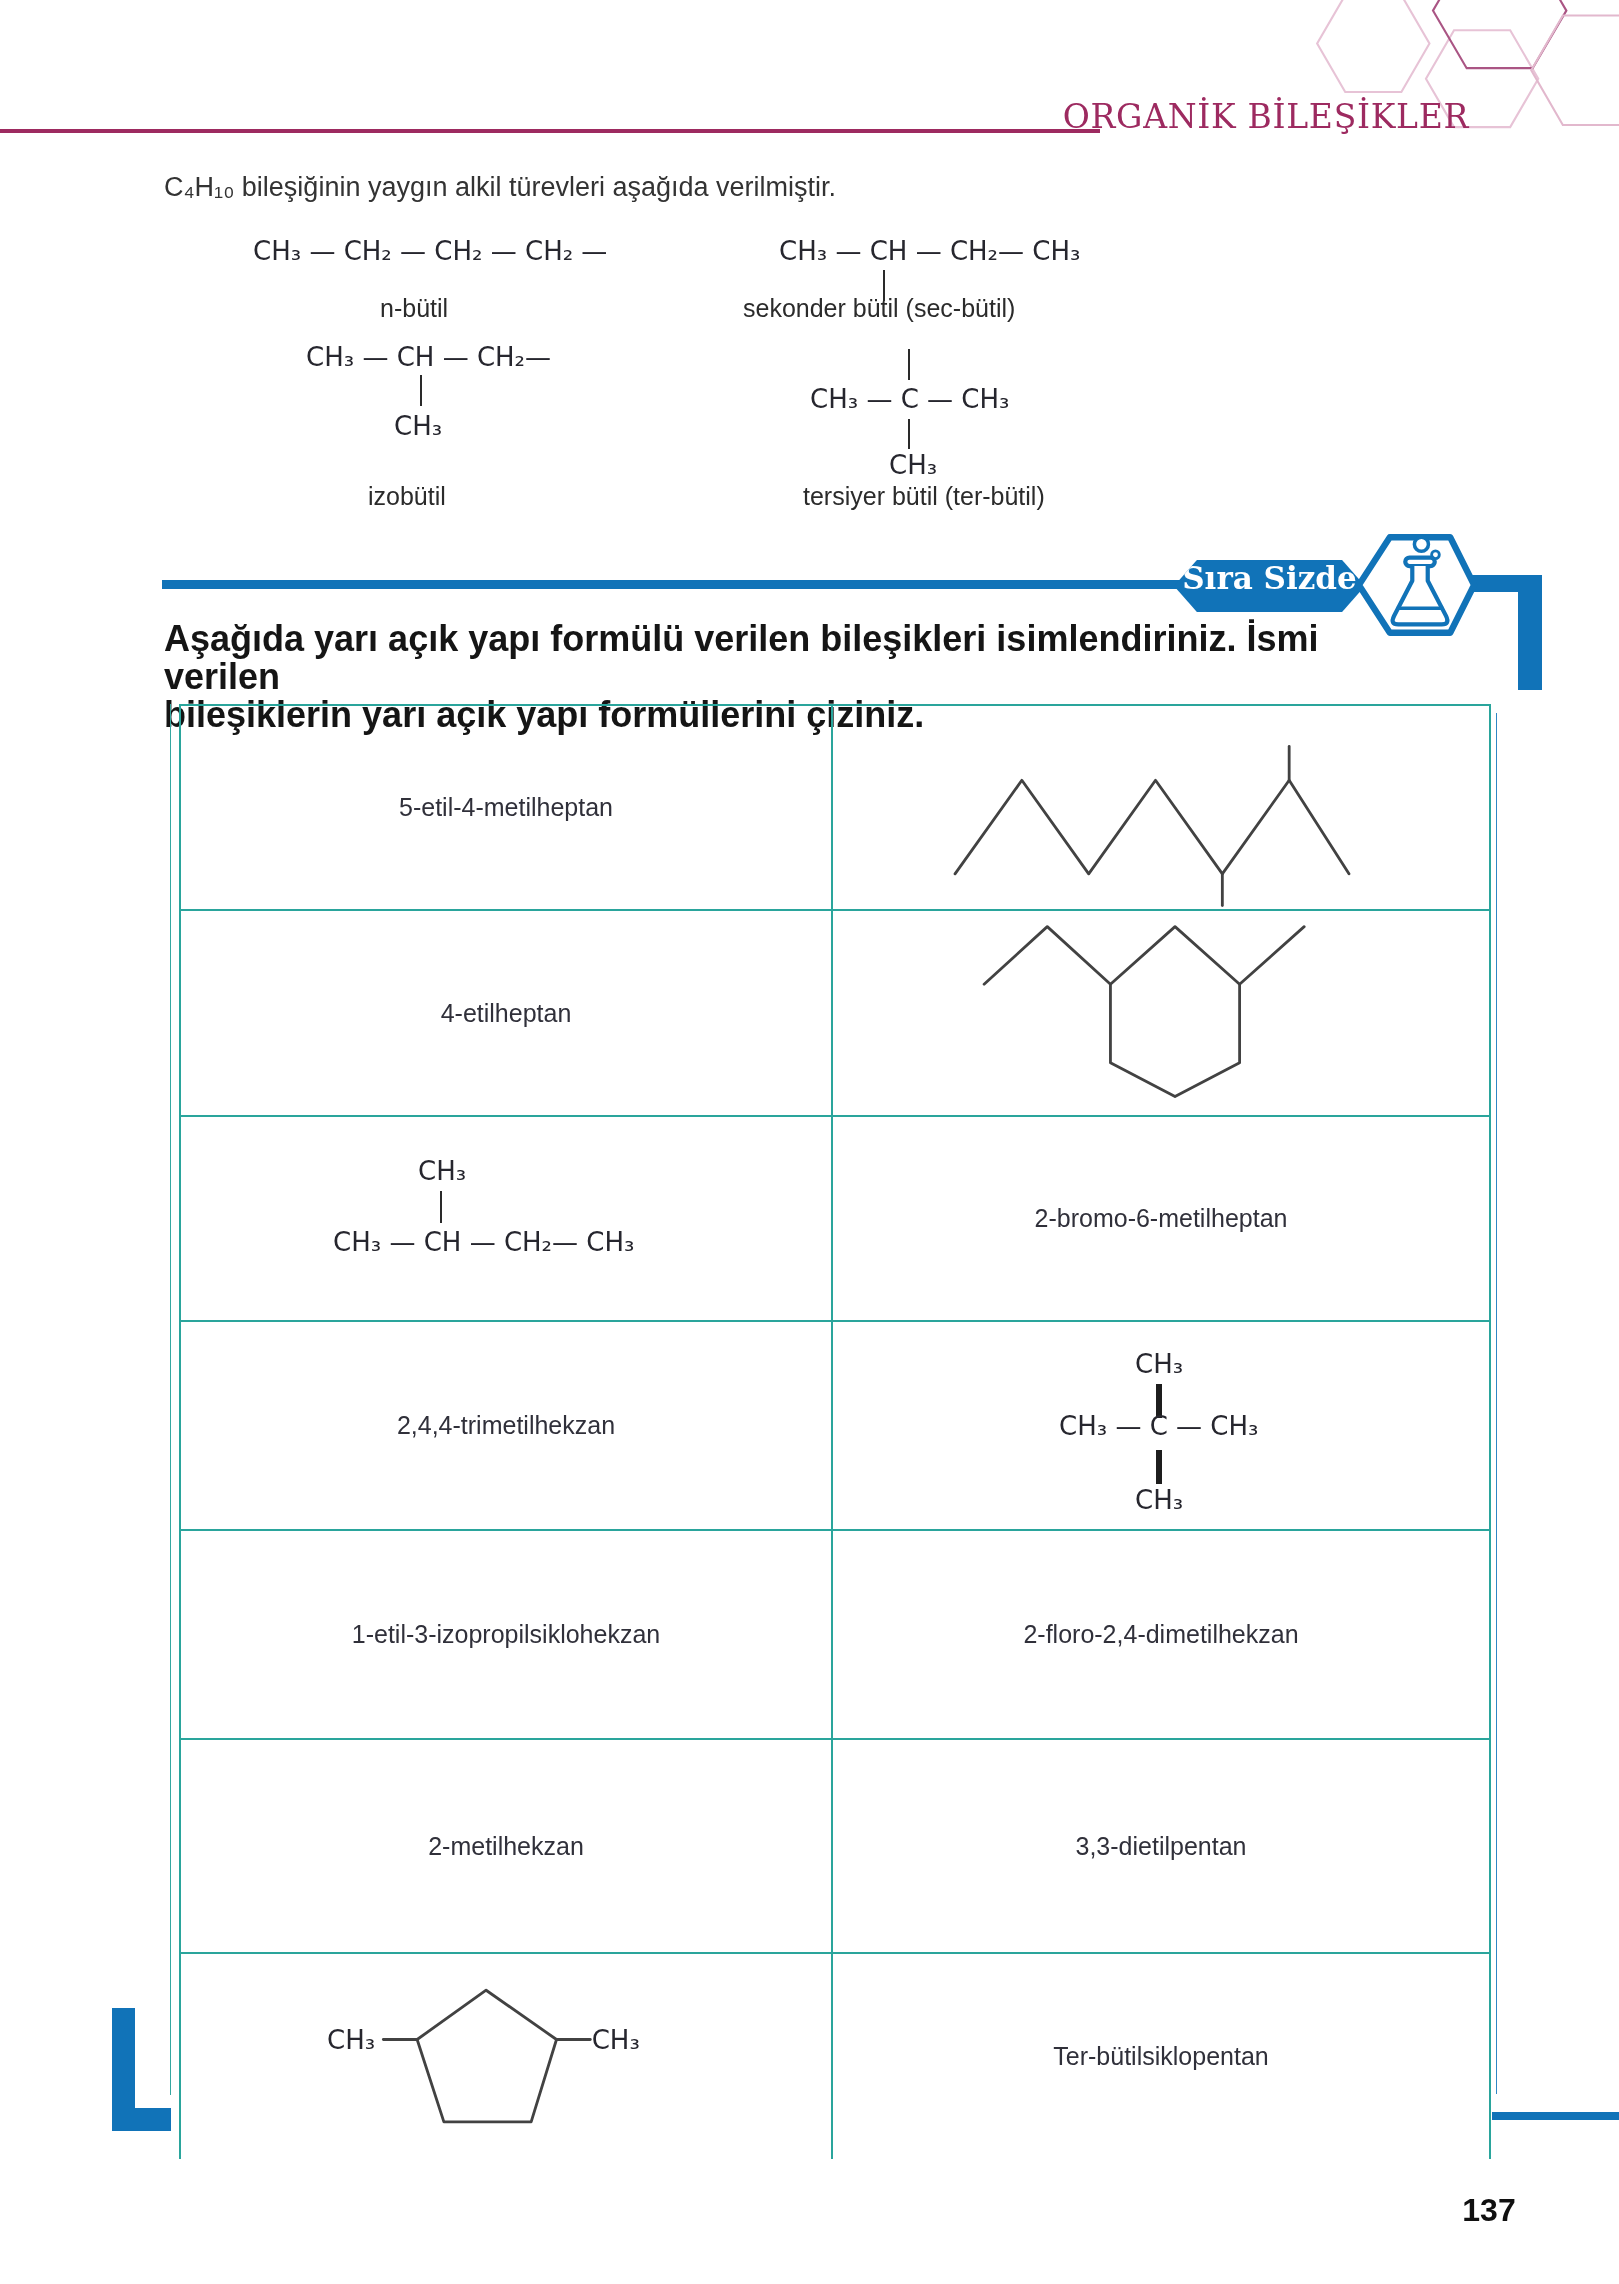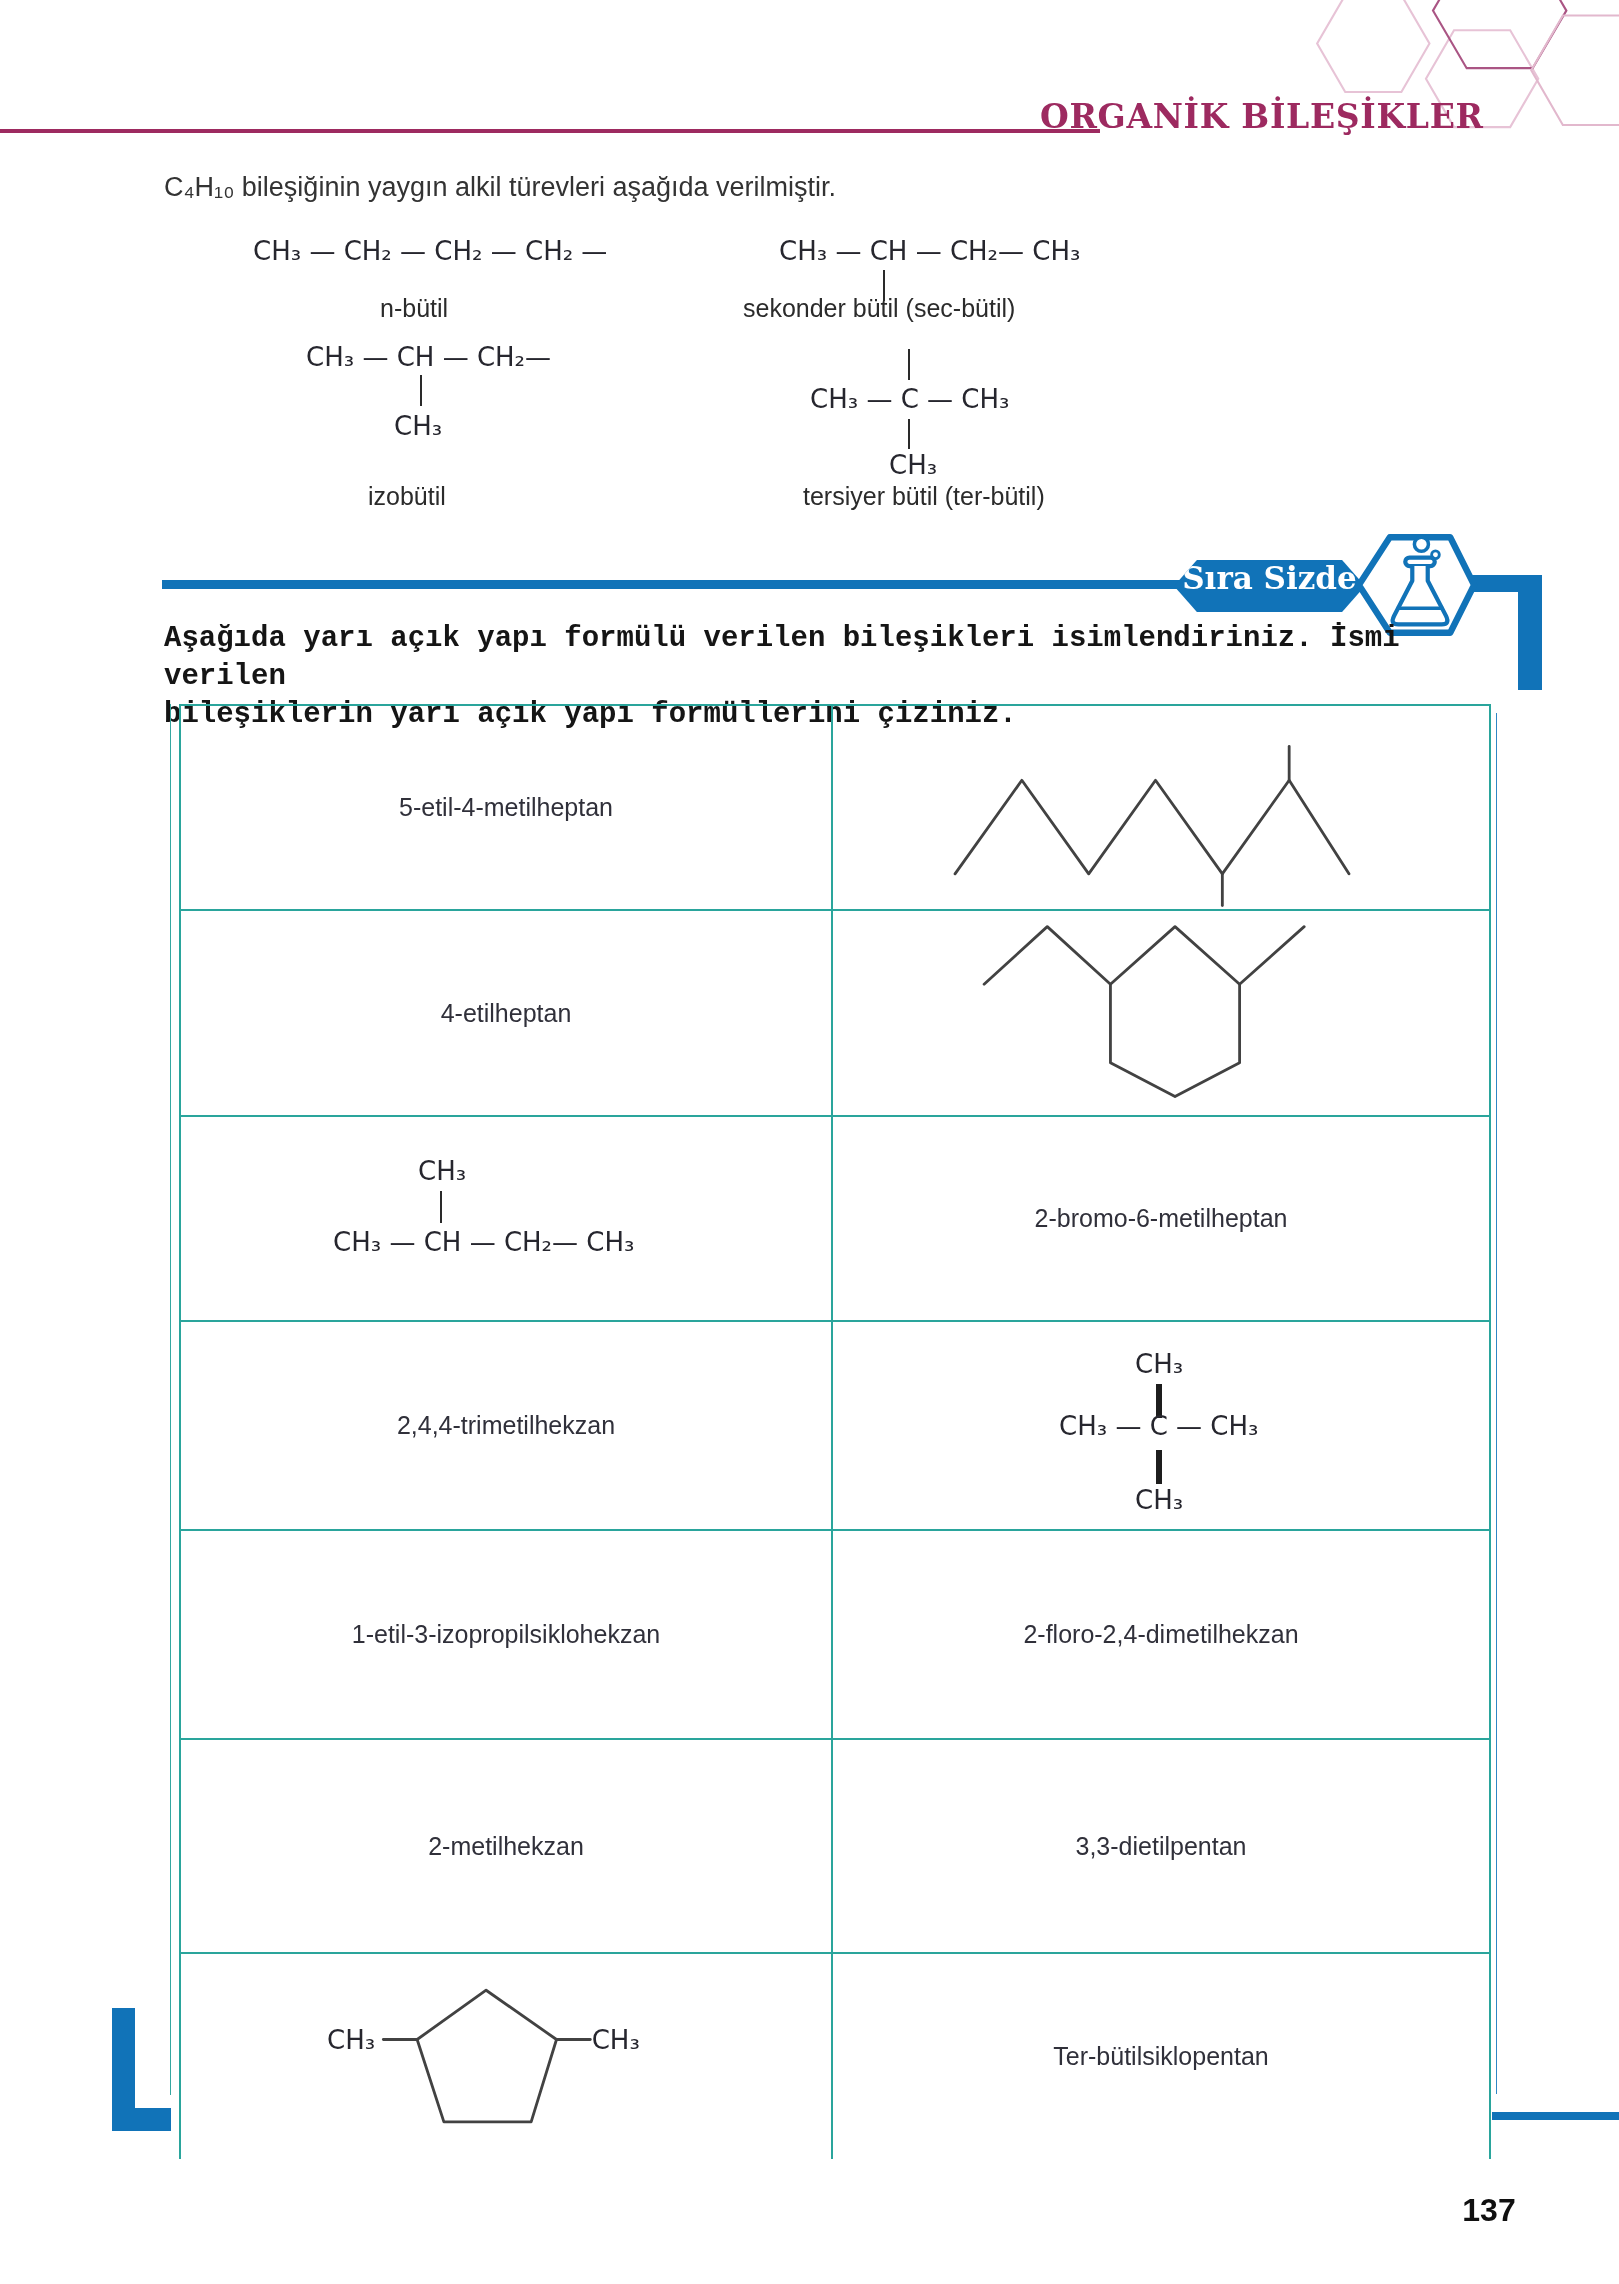--- a/index.html
+++ b/index.html
@@ -2,39 +2,39 @@
 <html style="font-size:11.2px"><head>
 <meta charset="utf-8">
 <style>
   html,body{margin:0;padding:0;background:#ffffff;}
   .page{position:relative;width:1620px;height:2284px;background:#ffffff;overflow:hidden;
         font-family:"Liberation Sans",sans-serif;color:#222;}
   .abs{position:absolute;}
   
   .rule-maroon{left:0;top:129px;width:1100px;height:3.5px;background:#9d2a60;}
   .page-title{left:1040px;top:97px;width:429px;text-align:right;
-              font-family:"DejaVu Serif",serif;font-weight:bold;font-size:33px;
+              font-family:"DejaVu Serif",serif;font-weight:normal;font-size:33px;
               color:#9d2a60;letter-spacing:0.7px;white-space:nowrap;}
   
   .lead{left:164px;top:172px;font-size:27px;color:#333;}
   .fx{font-family:"DejaVu Sans",sans-serif;font-size:26px;color:#26262e;white-space:nowrap;}
   .cap{font-size:25px;color:#2b2b2b;white-space:nowrap;}
   .vbond{width:2.1px;background:#2a2a2a;}
   .vbond.thick{width:5.6px;background:#1d1d1d;}
   
   .banner-line{left:162px;top:580px;width:1018px;height:9.1px;background:#1173b8;}
   .banner-pill{left:1174px;top:560px;width:191px;height:52px;background:#1173b8;
                clip-path:polygon(0 50%,12% 0,88% 0,100% 50%,88% 100%,12% 100%);
                display:flex;justify-content:center;}
   .banner-pill span{font-family:"DejaVu Serif",serif;font-weight:bold;font-size:31px;color:#ffffff;}
   .elbow-h{left:1469px;top:575px;width:73px;height:17px;background:#1173b8;}
   .elbow-v{left:1518px;top:575px;width:24px;height:115px;background:#1173b8;}
   
-  .prompt{left:164px;top:620px;width:1237px;font-family:Liberation Mono, monospace;
-          font-weight:bold;font-size:29px;line-height:38px;color:#151515;}
+  .prompt{left:164px;top:620px;width:1237px;font-family:Liberation Sans, sans-serif;
+          font-weight:bold;font-size:36px;line-height:38px;color:#151515;}
   
   .accent-left{left:170px;top:704px;width:1.4px;height:1391px;background:#35a7a0;}
   .accent-right{left:1496px;top:713px;width:1.4px;height:1381px;background:#2f86c4;}
   .qtable{left:179px;top:704px;width:1312px;height:1455px;box-sizing:border-box;
           border:2.8px solid #2aa59c;border-bottom:none;
           display:grid;grid-template-columns:652px 1fr;
           grid-template-rows:205px 206px 205px 209px 209px 214px 1fr;}
   .cell{position:relative;border-right:2.1px solid #2aa59c;border-bottom:2.1px solid #2aa59c;
         display:flex;align-items:center;justify-content:center;}
   .cell.last-col{border-right:none;}

